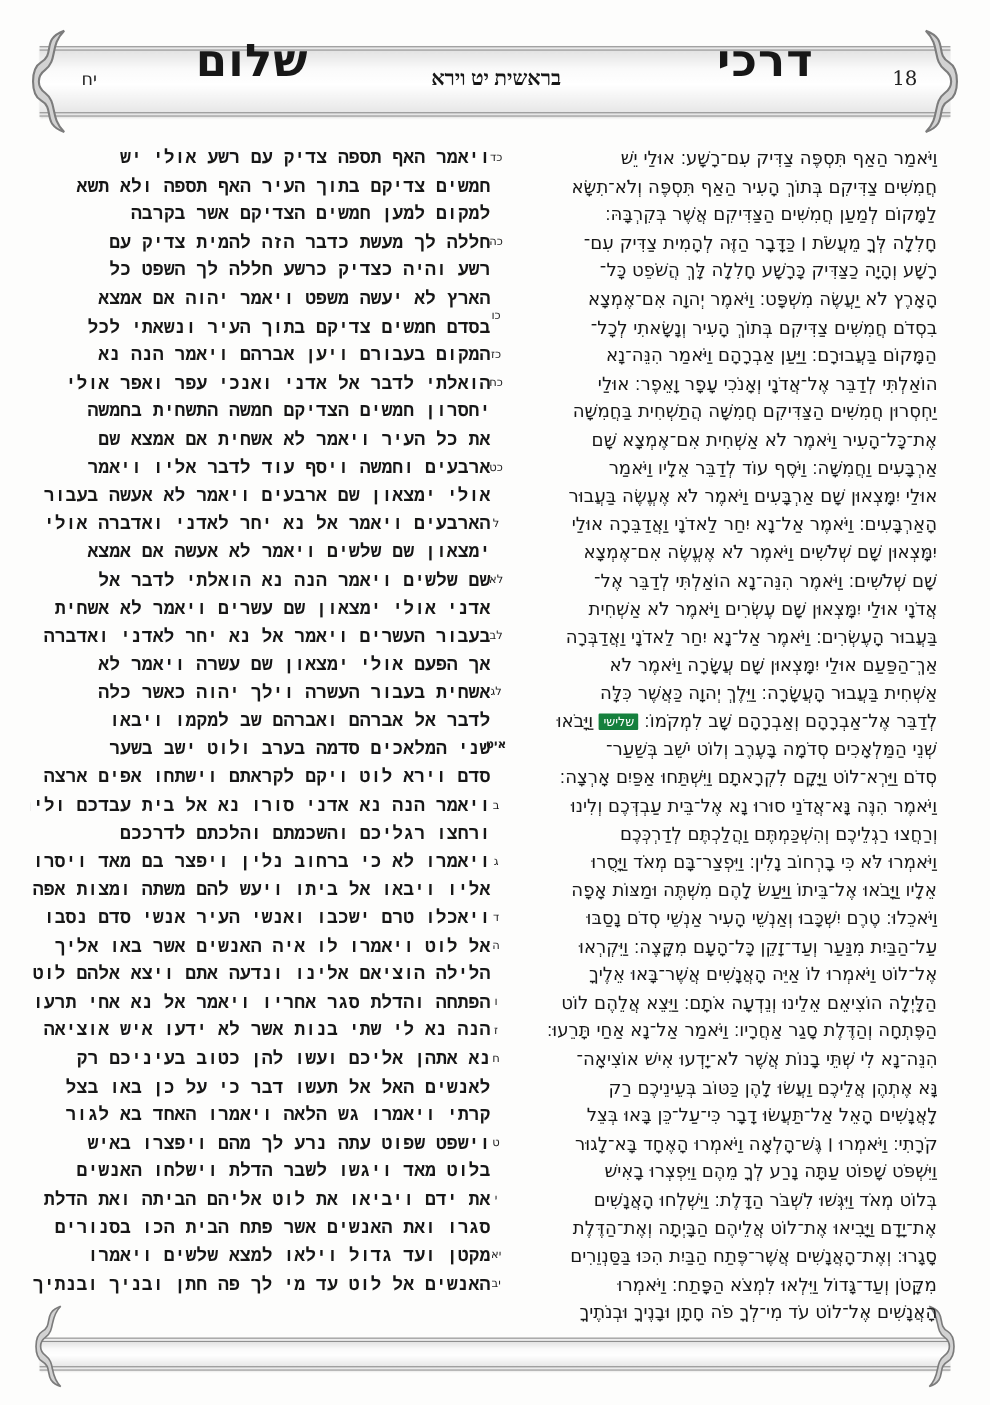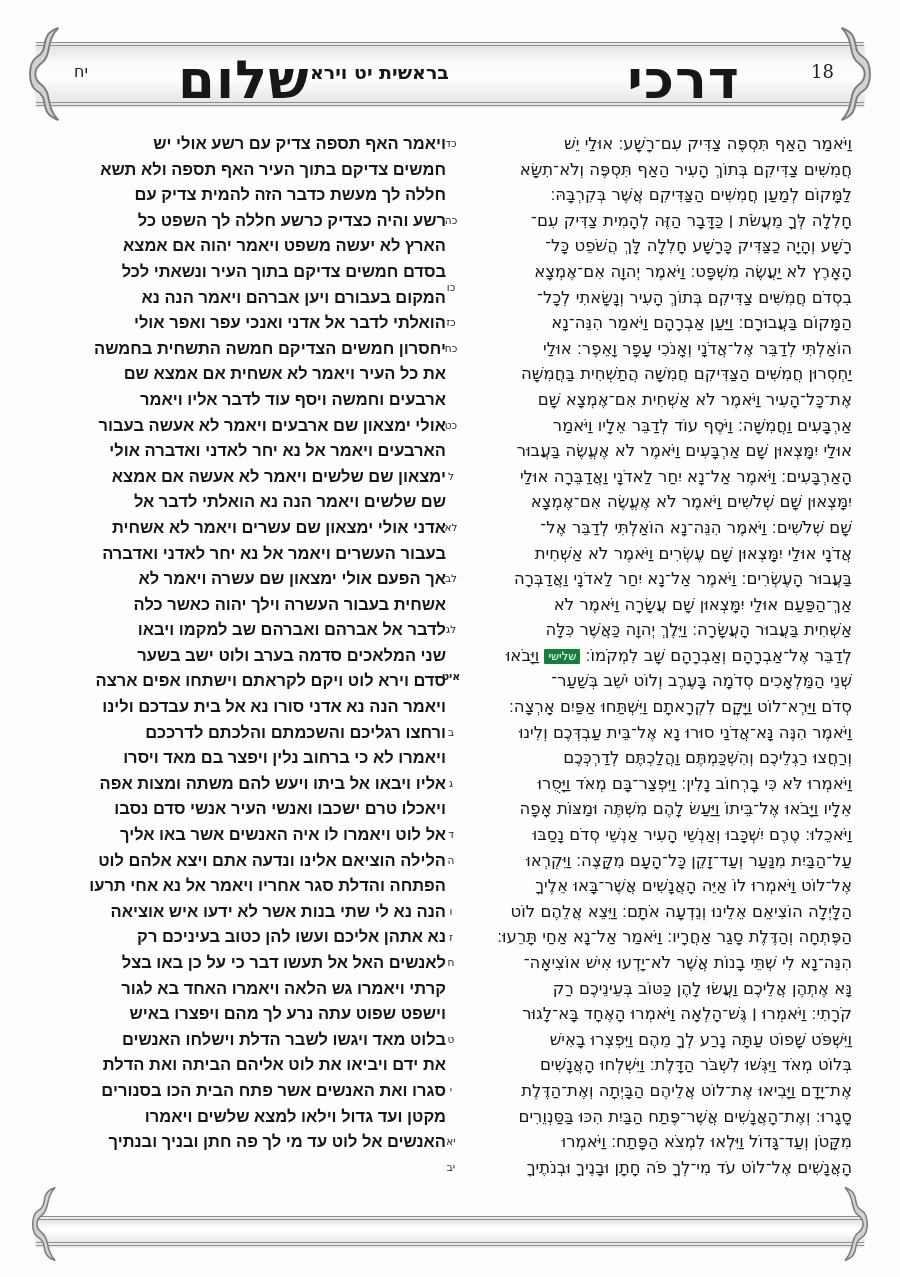--- a/index.html
+++ b/index.html
@@ -16,35 +16,35 @@
   }
   .band.top{top:42px;height:56px;}
   .band.bottom{top:1216px;height:22px;}
   .flourish{position:absolute;width:42px;height:96px;}
   .flourish svg{width:100%;height:100%;}
   .flourish.tl{left:22px;top:26px;}
   .flourish.tr{right:22px;top:26px;transform:scaleX(-1);}
   .flourish.bl{left:22px;top:1186px;height:76px;}
   .flourish.br{right:22px;top:1186px;height:76px;transform:scaleX(-1);}
   
-  .hdr-title{position:absolute;top:53px;height:54px;line-height:54px;
-    font-weight:bold;font-size:53px;letter-spacing:1px;}
+  .hdr-title{position:absolute;top:28px;height:54px;line-height:54px;
+    font-weight:bold;font-size:41px;letter-spacing:1px;}
   #title-right{right:160px;}
   #title-left{left:178px;}
   #hdr-center{position:absolute;top:44px;height:54px;line-height:56px;
-    left:310px;width:200px;text-align:left;font-size:19px;font-weight:bold;}
+    left:310px;width:200px;text-align:right;font-size:19px;font-weight:bold;font-family:Liberation Serif, serif;}
   #page-number{position:absolute;top:50px;height:44px;line-height:44px;
     right:66px;font-family:"DejaVu Serif",serif;font-size:18px;color:#222;}
   #page-number-heb{position:absolute;top:50px;height:44px;line-height:44px;
     left:74px;font-size:16px;color:#222;}
   
   .col{position:absolute;top:131px;direction:rtl;}
   #torah-col{left:464px;width:388px;font-size:16.5px;}
   #script-col{left:28px;width:418px;font-size:16.5px;font-weight:bold;
-    font-family:Liberation Sans, sans-serif;}
+    font-family:Liberation Mono, monospace;}
   .tline{
     height:25.6px;line-height:25.6px;overflow:hidden;white-space:nowrap;
     text-align:justify;text-align-last:justify;
   }
   .tline:after{content:"";display:inline-block;width:100%;}
   
   #gutter{position:absolute;top:131px;left:440px;width:22px;direction:rtl;}
   .vmark{position:absolute;width:22px;text-align:center;font-size:10.5px;
     color:#1d1d1d;height:16px;line-height:16px;}
   .vmark.chap{font-weight:bold;font-size:11px;margin-top:22px;}
@@ -84,20 +84,21 @@
 
 <div id="page-number">18</div>
 <div id="page-number-heb">יח</div>
 <div class="hdr-title" id="title-right">דרכי</div>
 <div id="hdr-center">בראשית  יט  וירא</div>
 <div class="hdr-title" id="title-left">שלום</div>
 
 <div class="col" id="script-col" dir="rtl">
     <div class="tline">ויאמר האף תספה צדיק עם רשע אולי יש</div>
     <div class="tline">חמשים צדיקם בתוך העיר האף תספה ולא תשא</div>
+    <div class="tline">למקום למען חמשים הצדיקם אשר בקרבה</div>
     <div class="tline">חללה לך מעשת כדבר הזה להמית צדיק עם</div>
     <div class="tline">רשע והיה כצדיק כרשע חללה לך השפט כל</div>
     <div class="tline">הארץ לא יעשה משפט ויאמר יהוה אם אמצא</div>
     <div class="tline">בסדם חמשים צדיקם בתוך העיר ונשאתי לכל</div>
     <div class="tline">המקום בעבורם ויען אברהם ויאמר הנה נא</div>
     <div class="tline">הואלתי לדבר אל אדני ואנכי עפר ואפר אולי</div>
     <div class="tline">יחסרון חמשים הצדיקם חמשה התשחית בחמשה</div>
     <div class="tline">את כל העיר ויאמר לא אשחית אם אמצא שם</div>
     <div class="tline">ארבעים וחמשה ויסף עוד לדבר אליו ויאמר</div>
     <div class="tline">אולי ימצאון שם ארבעים ויאמר לא אעשה בעבור</div>
@@ -158,20 +159,21 @@
     <div class="tline">וְרַחֲצוּ רַגְלֵיכֶם וְהִשְׁכַּמְתֶּם וַהֲלַכְתֶּם לְדַרְכְּכֶם</div>
     <div class="tline">וַיֹּאמְרוּ לֹּא כִּי בָרְחוֹב נָלִין׃ וַיִּפְצַר־בָּם מְאֹד וַיָּסֻרוּ</div>
     <div class="tline">אֵלָיו וַיָּבֹאוּ אֶל־בֵּיתוֹ וַיַּעַשׂ לָהֶם מִשְׁתֶּה וּמַצּוֹת אָפָה</div>
     <div class="tline">וַיֹּאכֵלוּ׃ טֶרֶם יִשְׁכָּבוּ וְאַנְשֵׁי הָעִיר אַנְשֵׁי סְדֹם נָסַבּוּ</div>
     <div class="tline">עַל־הַבַּיִת מִנַּעַר וְעַד־זָקֵן כָּל־הָעָם מִקָּצֶה׃ וַיִּקְרְאוּ</div>
     <div class="tline">אֶל־לוֹט וַיֹּאמְרוּ לוֹ אַיֵּה הָאֲנָשִׁים אֲשֶׁר־בָּאוּ אֵלֶיךָ</div>
     <div class="tline">הַלָּיְלָה הוֹצִיאֵם אֵלֵינוּ וְנֵדְעָה אֹתָם׃ וַיֵּצֵא אֲלֵהֶם לוֹט</div>
     <div class="tline">הַפֶּתְחָה וְהַדֶּלֶת סָגַר אַחֲרָיו׃ וַיֹּאמַר אַל־נָא אַחַי תָּרֵעוּ׃</div>
     <div class="tline">הִנֵּה־נָא לִי שְׁתֵּי בָנוֹת אֲשֶׁר לֹא־יָדְעוּ אִישׁ אוֹצִיאָה־</div>
     <div class="tline">נָּא אֶתְהֶן אֲלֵיכֶם וַעֲשׂוּ לָהֶן כַּטּוֹב בְּעֵינֵיכֶם רַק</div>
+    <div class="tline">לָאֲנָשִׁים הָאֵל אַל־תַּעֲשׂוּ דָבָר כִּי־עַל־כֵּן בָּאוּ בְּצֵל</div>
     <div class="tline">קֹרָתִי׃ וַיֹּאמְרוּ ׀ גֶּשׁ־הָלְאָה וַיֹּאמְרוּ הָאֶחָד בָּא־לָגוּר</div>
     <div class="tline">וַיִּשְׁפֹּט שָׁפוֹט עַתָּה נָרַע לְךָ מֵהֶם וַיִּפְצְרוּ בָאִישׁ</div>
     <div class="tline">בְּלוֹט מְאֹד וַיִּגְּשׁוּ לִשְׁבֹּר הַדָּלֶת׃ וַיִּשְׁלְחוּ הָאֲנָשִׁים</div>
     <div class="tline">אֶת־יָדָם וַיָּבִיאוּ אֶת־לוֹט אֲלֵיהֶם הַבָּיְתָה וְאֶת־הַדֶּלֶת</div>
     <div class="tline">סָגָרוּ׃ וְאֶת־הָאֲנָשִׁים אֲשֶׁר־פֶּתַח הַבַּיִת הִכּוּ בַּסַּנְוֵרִים</div>
     <div class="tline">מִקָּטֹן וְעַד־גָּדוֹל וַיִּלְאוּ לִמְצֹא הַפָּתַח׃ וַיֹּאמְרוּ</div>
     <div class="tline">הָאֲנָשִׁים אֶל־לוֹט עֹד מִי־לְךָ פֹה חָתָן וּבָנֶיךָ וּבְנֹתֶיךָ</div>
   </div>
 <div id="gutter">
     <span class="vmark" style="top: 4px;">כד</span>

